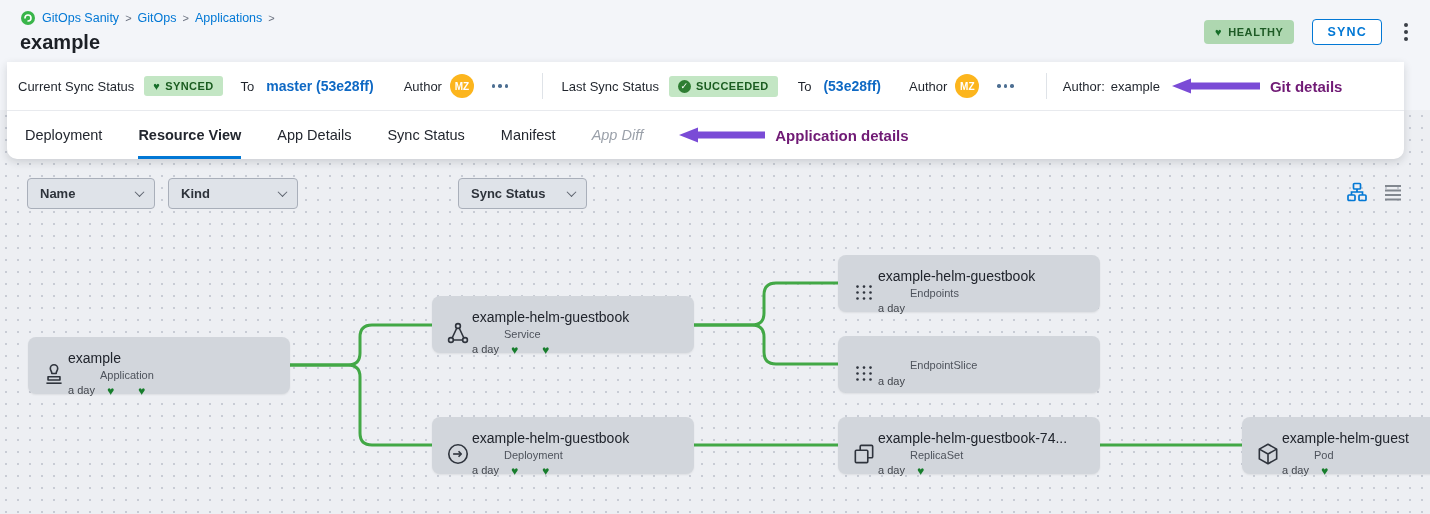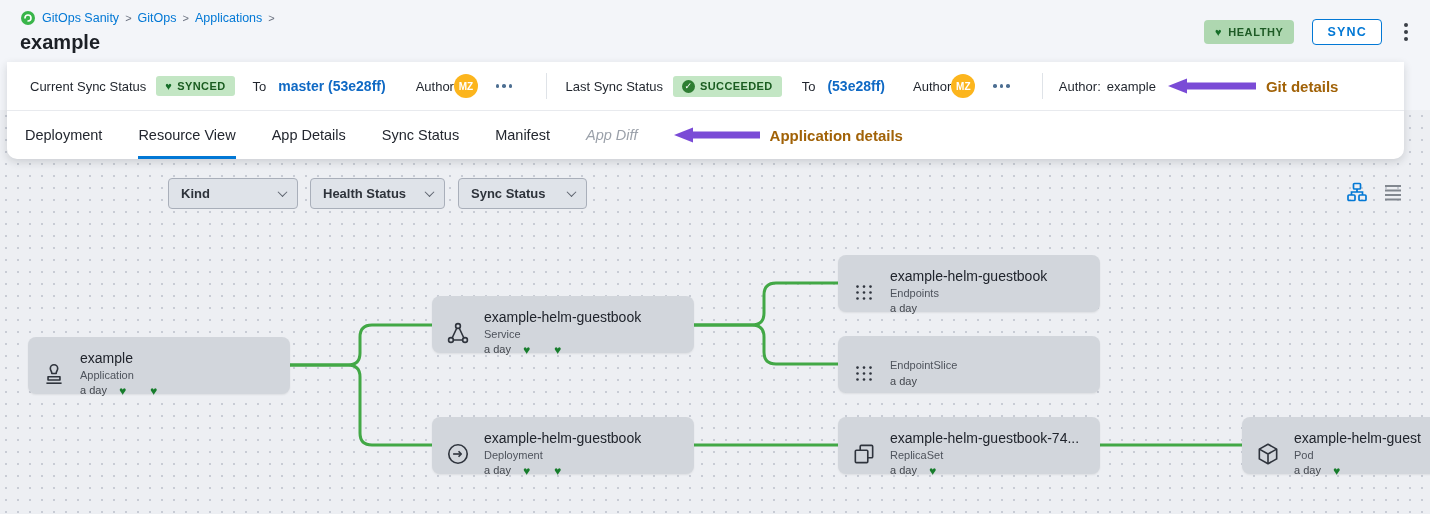--- a/index.html
+++ b/index.html
@@ -23,68 +23,68 @@
   .kebab i { width:4px; height:4px; border-radius:50%; background:#3a3f47; }
 
   
   .canvas { position:absolute; left:0; top:110px; width:1430px; height:404px; background:#edeff3;
     background-image:radial-gradient(circle,#c8ccd5 1px,rgba(0,0,0,0) 1.1px); background-size:12px 12px;
     overflow:hidden; }
 
   
   .statuscard { position:absolute; left:7px; top:62px; width:1397px; height:97px; background:#fff;
     border-radius:0 0 10px 10px; box-shadow:0 3px 8px rgba(31,37,46,.16); z-index:5; }
-  .syncrow { display:flex; align-items:center; height:48px; padding-left:23px; font-size:13px; color:#1f242c; }
+  .syncrow { display:flex; align-items:center; height:48px; padding-left:11px; font-size:13px; color:#1f242c; }
   .pill { display:flex; align-items:center; gap:5px; background:#c3e6c4; color:#1a5c20; font-size:11px;
     font-weight:bold; letter-spacing:.4px; padding:4px 9px; border-radius:3px; }
   .check-circle { width:13px; height:13px; border-radius:50%; background:#2e7d32; color:#fff;
     font-size:9px; line-height:13px; text-align:center; }
   .commit-link { color:#0f69c4; font-weight:bold; font-size:14px; cursor:pointer; }
   .avatar { width:24px; height:24px; border-radius:50%; background:#fcb51d; color:#fff; font-size:10px;
     font-weight:bold; display:flex; align-items:center; justify-content:center; cursor:default; }
   .more-dots { display:flex; gap:3px; padding:6px 4px; cursor:pointer; }
   .more-dots i { width:3.5px; height:3.5px; border-radius:50%; background:#4d6f92; }
   .vdiv { width:1px; height:26px; background:#dfe3e8; }
   .m10{margin-left:10px}.m12{margin-left:12px}.m14{margin-left:14px}.m16{margin-left:16px}
   .m18{margin-left:18px}.m20{margin-left:20px}.m28{margin-left:28px}.m30{margin-left:30px}
-  .m6{margin-left:6px}.m8{margin-left:0}
+  .m6{margin-left:6px}.m8{margin-left:8px}
 
   .tabsrow { display:flex; align-items:center; height:49px; border-top:1px solid #e8eaee; padding:0 18px; }
   .tab { height:100%; display:flex; align-items:center; font-size:14.5px; color:#23272f;
     border-bottom:3px solid transparent; padding-top:3px; margin-right:36px; cursor:pointer; }
-  .tab.active { font-weight:normal; border-bottom-color:#0278d5;text-align:center; }
+  .tab.active { font-weight:bold; border-bottom-color:#0278d5;text-align:center; }
   .tab.muted { color:#9ba1aa;font-style:italic; }
 
   
   .annot { display:flex; align-items:center; }
-  .annot-text { color:#a16207; font-weight:bold; font-size:15px; margin-left:10px; }
+  .annot-text { color:#701a75; font-weight:bold; font-size:15px; margin-left:10px; }
 
   
   .dd { position:absolute; top:68px; height:31px; background:#dfe3e9; border:1px solid #a9afba;
     border-radius:4px; display:flex; align-items:center; justify-content:space-between;
     padding:0 11px 0 12px; font-size:13px; font-weight:bold; color:#2e333b; cursor:pointer; }
   .chev { width:7px; height:7px; border-right:1.6px solid #5c636e; border-bottom:1.6px solid #5c636e;
     transform:rotate(45deg) translate(-1px,-1px); margin-left:10px; }
   #dd-name{left:27px;width:128px} #dd-kind{left:168px;width:130px}
   #dd-health{left:310px;width:135px} #dd-sync{left:458px;width:129px}
   .view-toggle { position:absolute; top:72px; cursor:pointer; }
   #tree-toggle{left:1347px} #list-toggle{left:1384px;top:74px}
 
   
   .edges { position:absolute; left:0; top:0; }
   .node { position:absolute; width:262px; height:57px; background:#d2d6dc; border-radius:8px;
-    display:flex; align-items:center; padding:17px 10px 0 13px; gap:13px; cursor:pointer;
+    display:flex; align-items:center; padding:17px 10px 0 13px; gap:1px; cursor:pointer;
     box-shadow:0 1px 2px rgba(0,0,0,.07); }
   .n0{left:28px;top:227px} .n1{left:432px;top:186px} .n2{left:432px;top:307px}
   .n3{left:838px;top:145px} .n4{left:838px;top:226px} .n5{left:838px;top:307px}
   .n6{left:1242px;top:307px;width:250px}
   .node-icon { flex:0 0 26px; display:flex; }
   .node-body { display:flex; flex-direction:column; line-height:1.25; min-width:0; }
   .node-title { font-size:14px; color:#20242c; white-space:nowrap; }
-  .node-kind { font-size:11px; color:#4e535c; margin-top:1px; }
+  .node-kind { font-size:11px; color:#4e535c; margin-top:1px;margin-left:32px; }
   .node-age { display:flex; align-items:center; font-size:11px; color:#43474e; margin-top:2px; }
   .heart { color:#177d2c; font-size:12px; line-height:1; margin-left:12px; }
   .heart + .heart { margin-left:24px; }
 </style>
 </head>
 <body>
 
 <div class="page">
 
   <header class="topbar">
@@ -121,26 +121,26 @@
 
     <svg class="edges" width="1430" height="404" fill="none" stroke="#42a846" stroke-width="3" stroke-linejoin="round" stroke-linecap="round">
       <path d="M290 255 H348 Q360 255 360 243 V227 Q360 215 372 215 H432"></path>
       <path d="M290 255 H348 Q360 255 360 267 V323 Q360 335 372 335 H432"></path>
       <path d="M694 215 H752 Q764 215 764 203 V185 Q764 173 776 173 H838"></path>
       <path d="M694 215 H752 Q764 215 764 227 V242 Q764 254 776 254 H838"></path>
       <path d="M694 335 H838"></path>
       <path d="M1100 335 H1242"></path>
     </svg>
 
+    <div class="dd" id="dd-name">
+      <span>Name</span>
+      <span class="chev"></span>
+    </div>
     <div class="dd" id="dd-kind">
       <span>Kind</span>
-      <span class="chev"></span>
-    </div>
-    <div class="dd" id="dd-health">
-      <span>Health Status</span>
       <span class="chev"></span>
     </div>
     <div class="dd" id="dd-sync">
       <span>Sync Status</span>
       <span class="chev"></span>
     </div>
 
     <span class="view-toggle" id="tree-toggle">
       <svg width="20" height="20" viewBox="0 0 20 20" fill="none" stroke="#0278d5" stroke-width="1.7">
         <rect x="6.5" y="1.5" width="7" height="5.5" rx="1"></rect>

